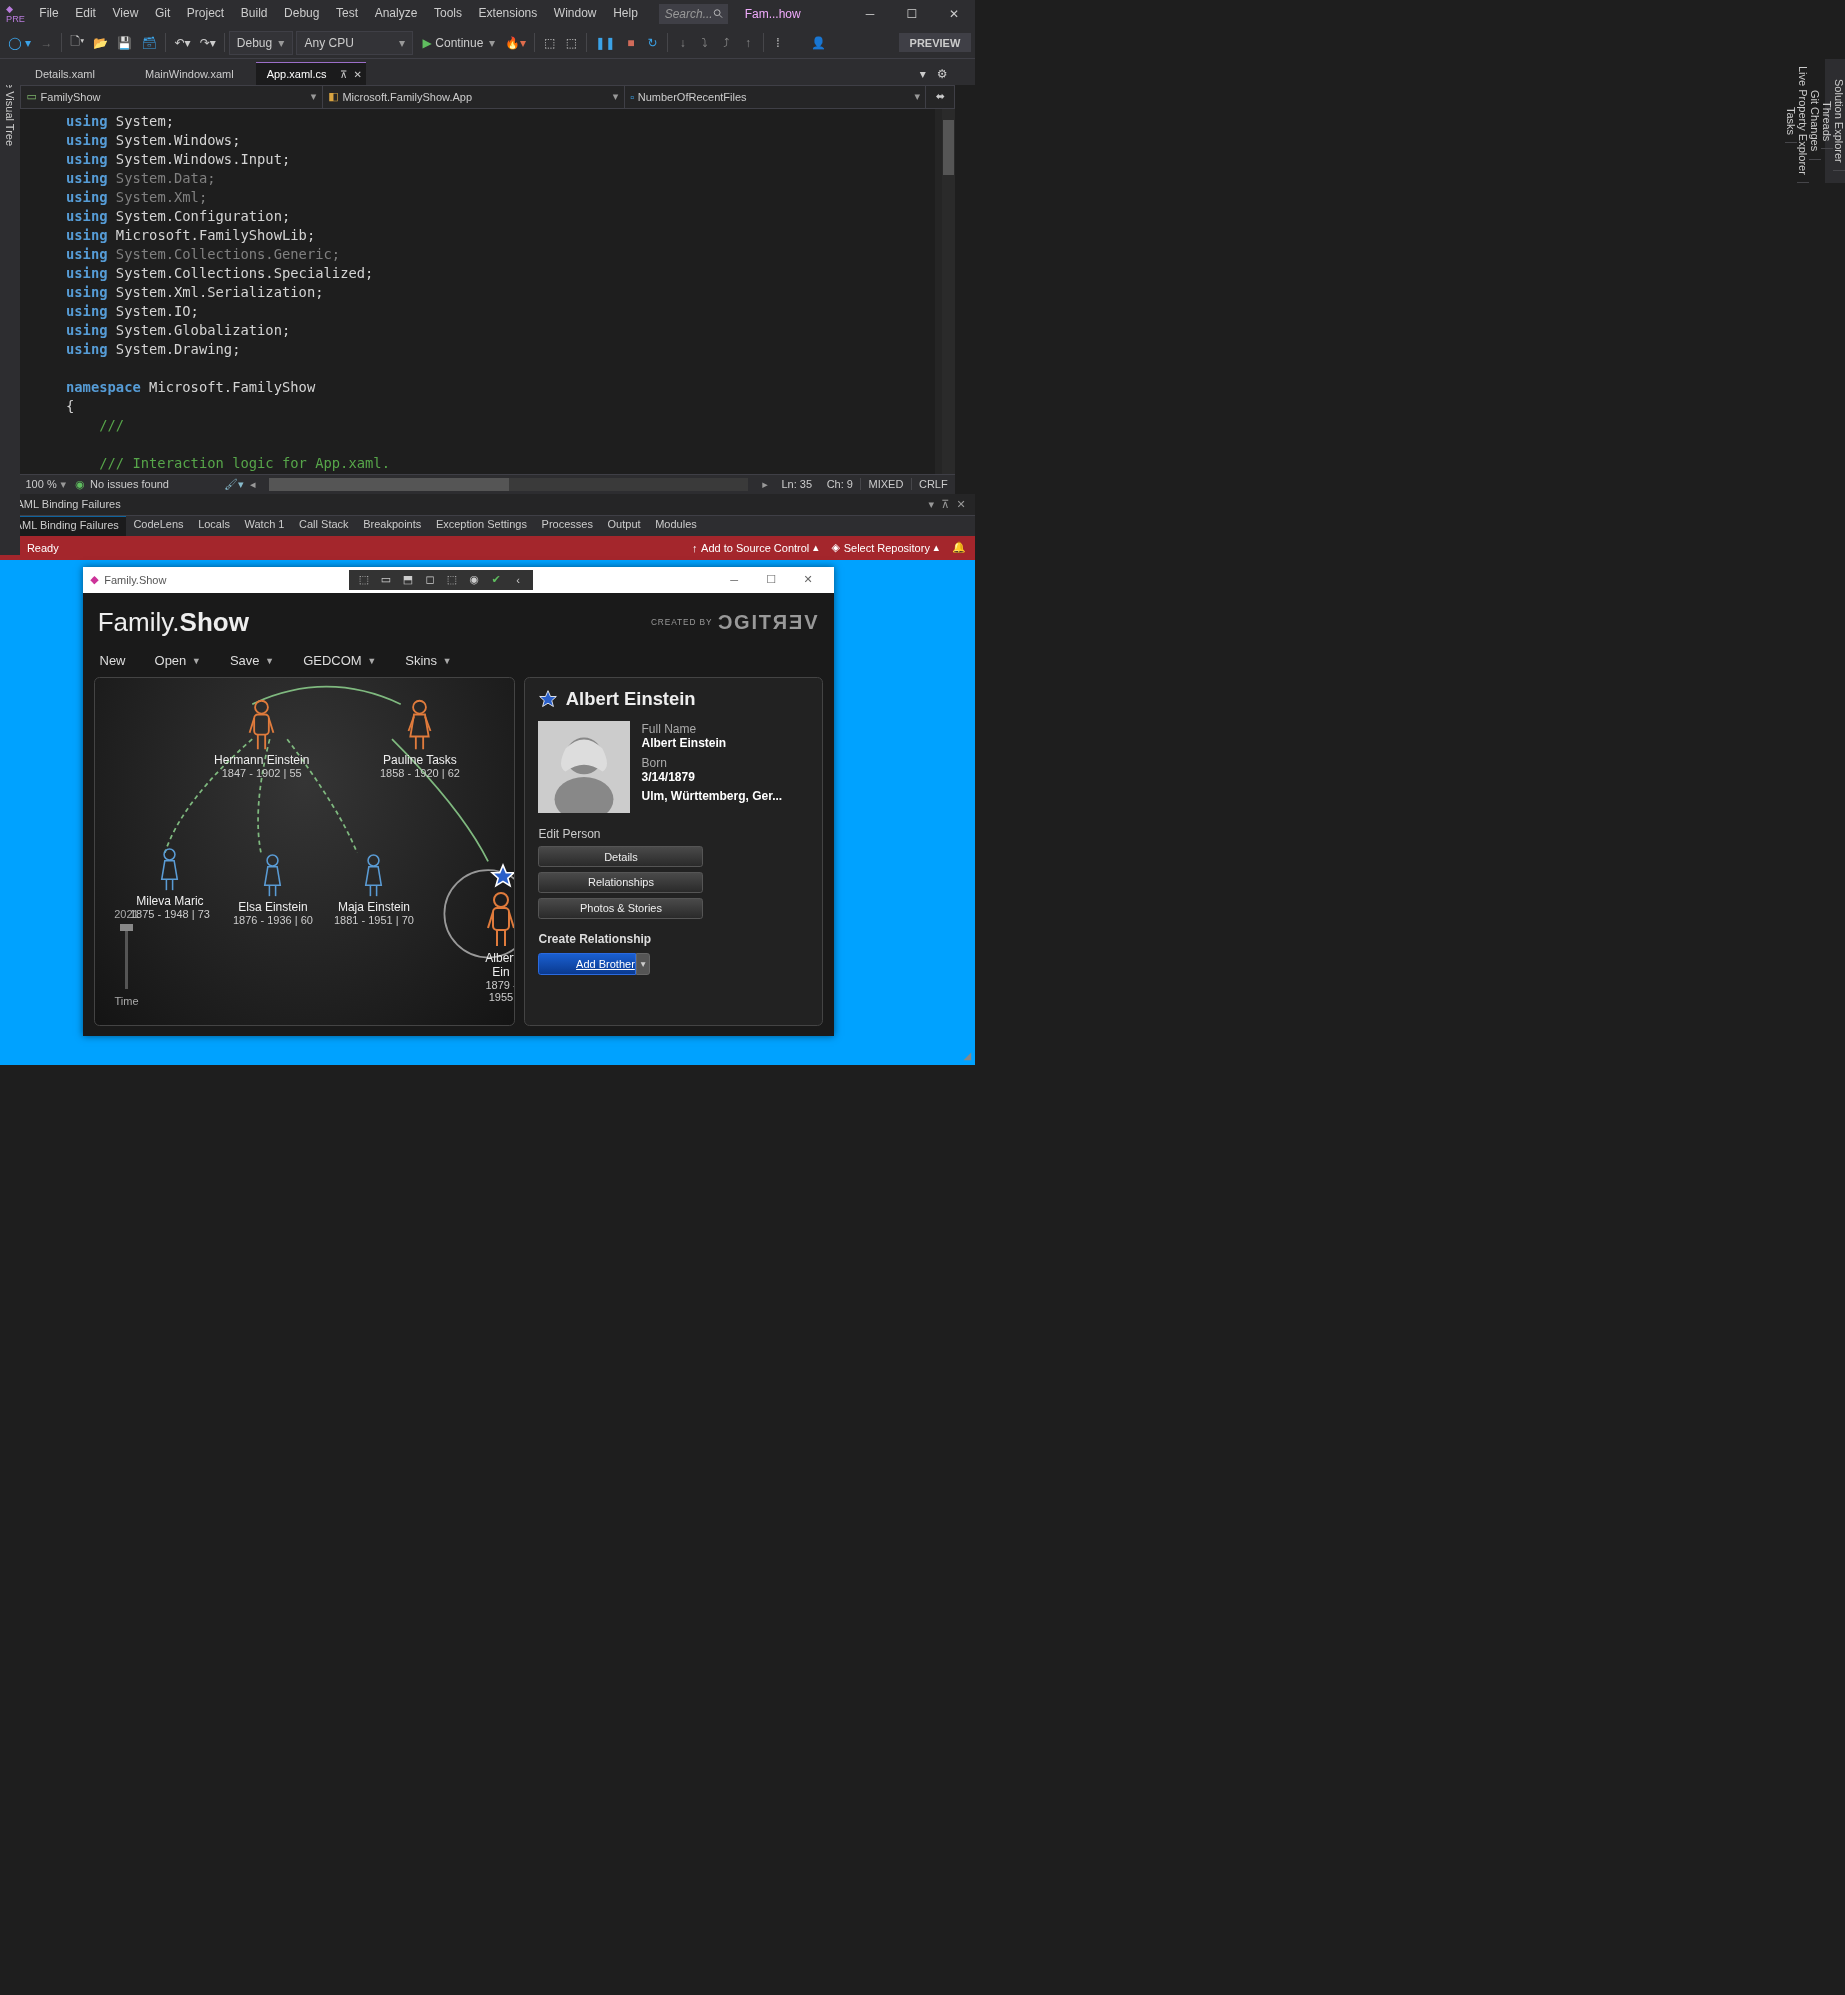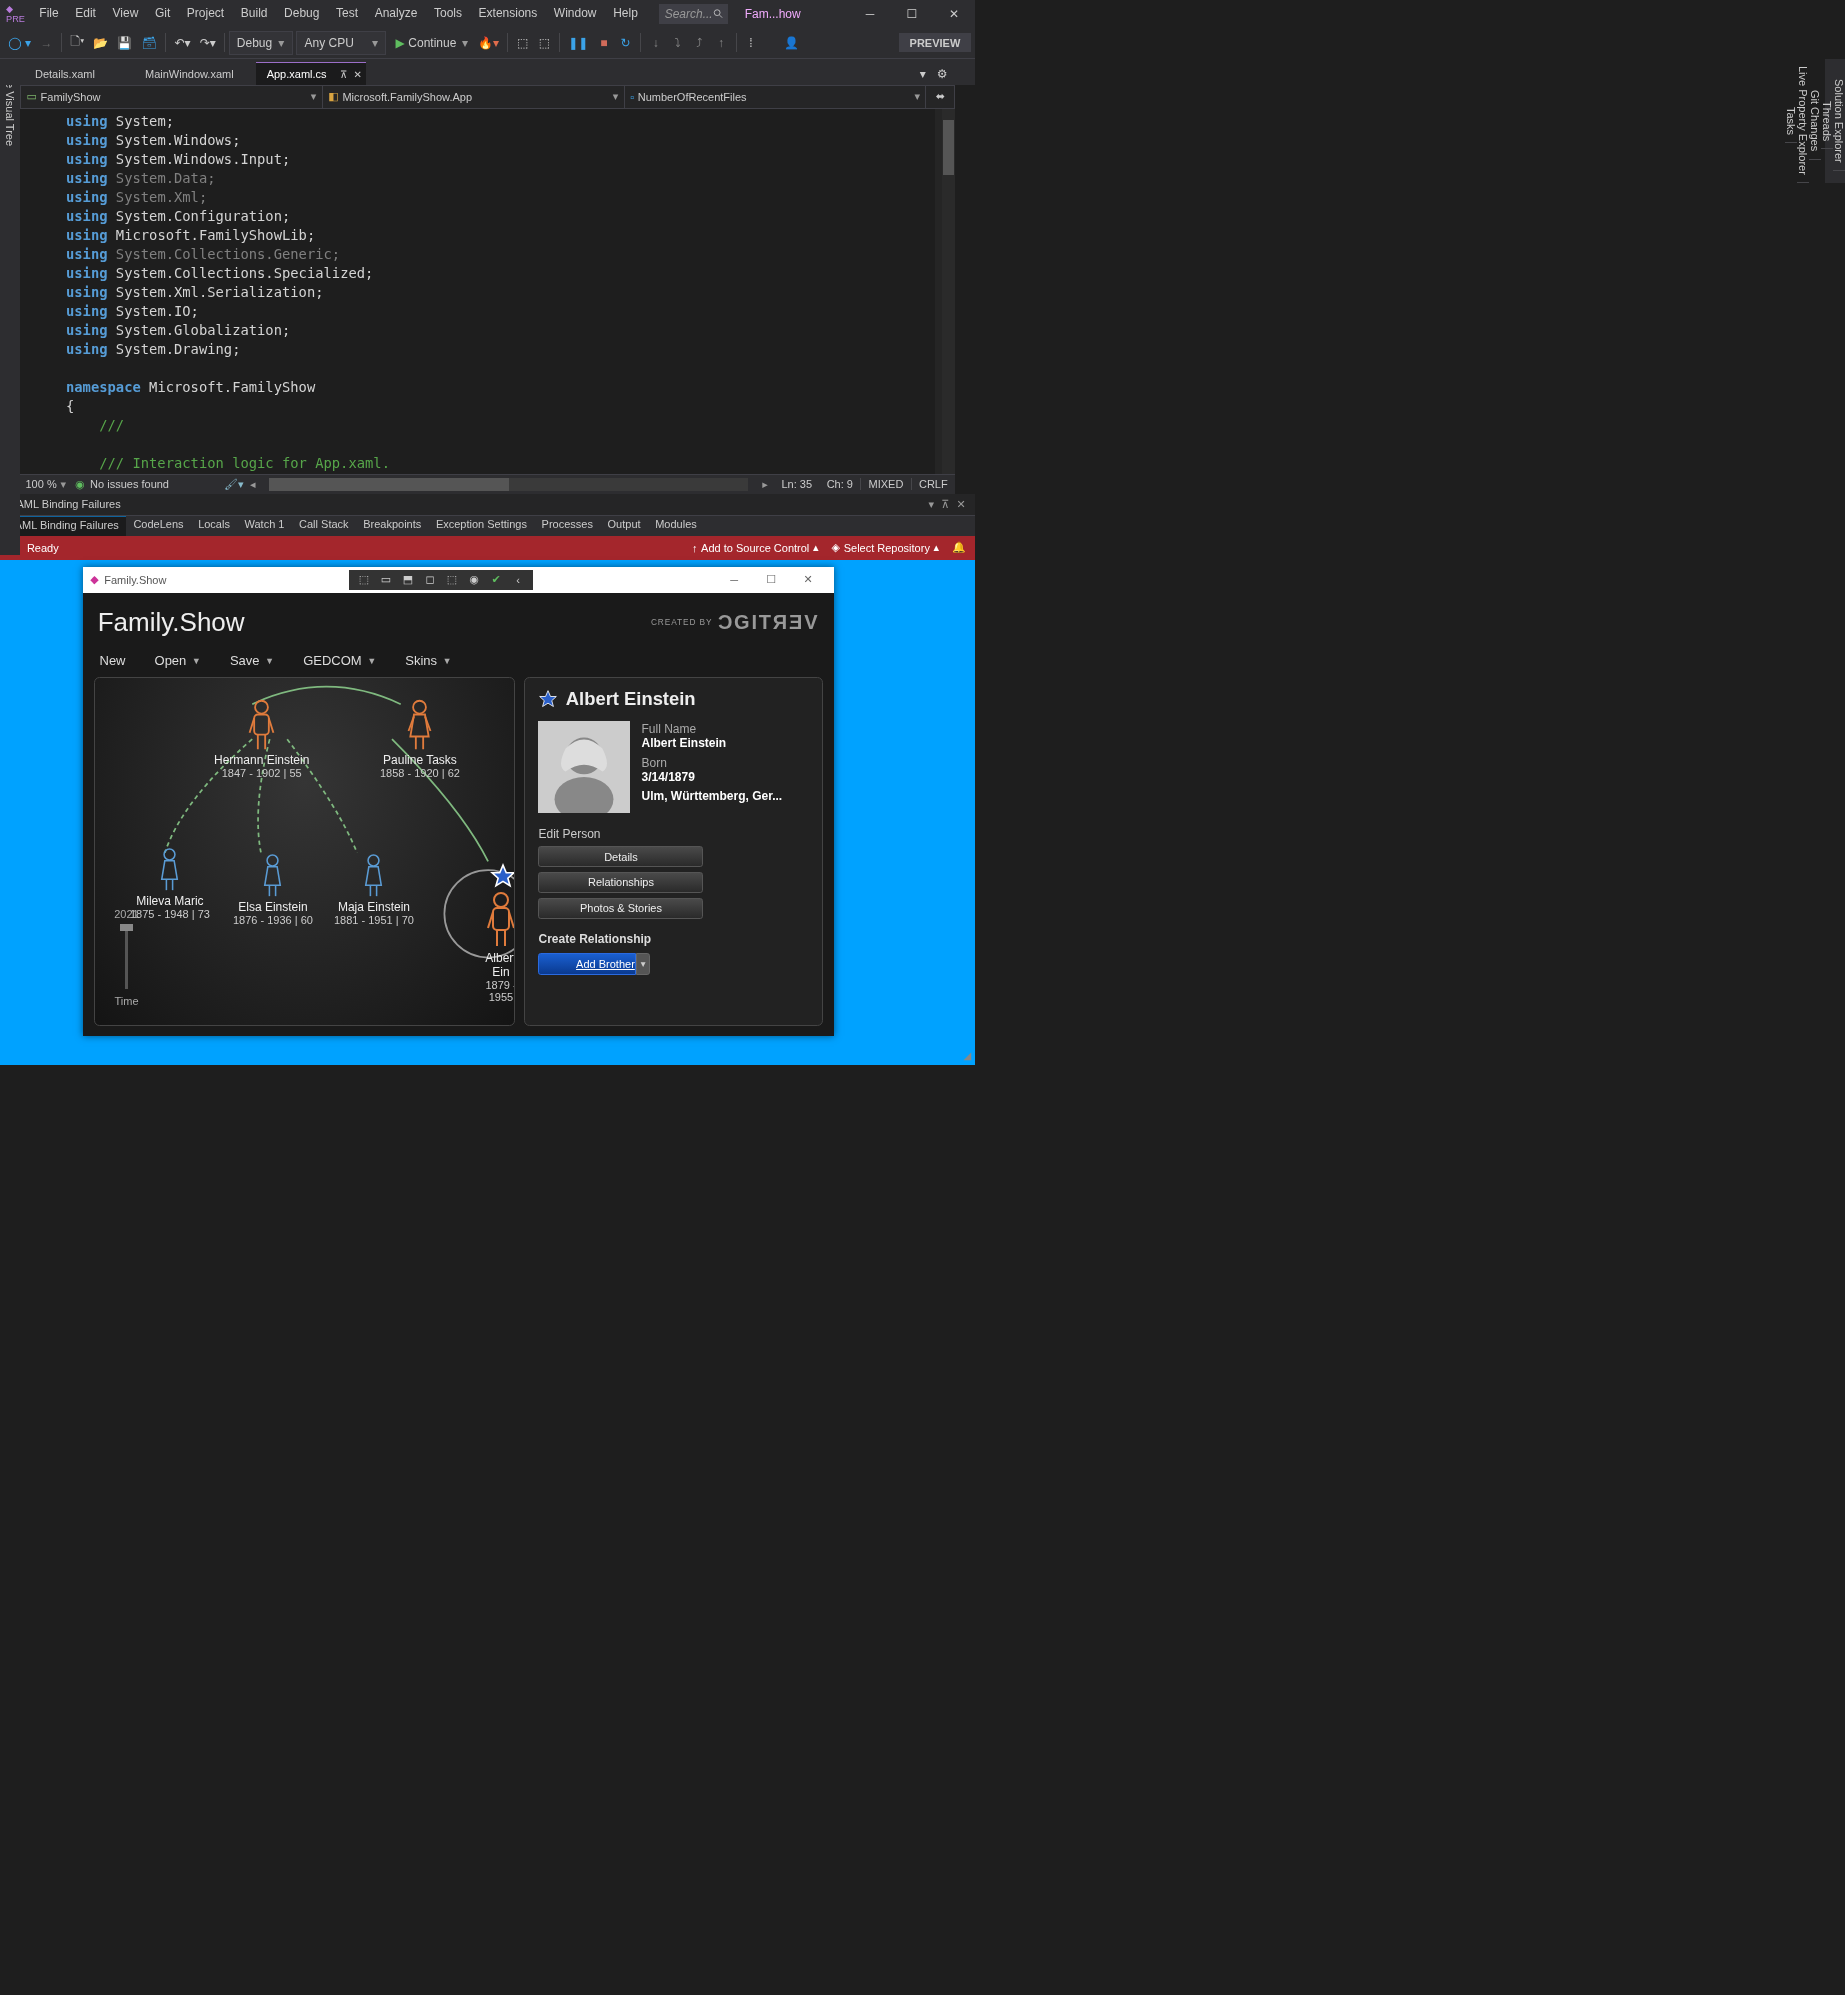--- a/index.html
+++ b/index.html
@@ -79,21 +79,21 @@
 .desktop{background:#00a2ff;height:505px;position:relative;}
 .appwin{position:absolute;left:83px;top:7.3px;width:751px;background:#111;box-shadow:0 0 7.3px rgba(0,0,0,.5);}
 .appwin .atitle{height:26px;background:#fff;display:flex;align-items:center;padding:0 7.3px;font-size:11px;color:#555;}
 .appwin .atitle .dbgbar{margin-left:auto;margin-right:auto;background:#333;display:flex;align-items:center;height:20px;padding:0 3.7px;}
 .appwin .atitle .dbgbar .di{width:22px;height:18.4px;display:flex;align-items:center;justify-content:center;color:#ccc;}
 .appwin .atitle .wbtns{display:flex;}
 .appwin .atitle .wbtn{width:37px;height:26px;display:flex;align-items:center;justify-content:center;color:#666;}
 .appwin .abody{background:#1a1a1a;padding:9.2px 11px;}
 .appwin .abrand{display:flex;align-items:center;padding:5.5px 3.7px;}
 .appwin .abrand .logo{font-size:26px;color:#eee;}
-.appwin .abrand .logo b{font-weight:400;}
+.appwin .abrand .logo b{font-weight:700;}
 .appwin .abrand .created{margin-left:auto;font-size:8.3px;color:#999;letter-spacing:0.9px;margin-right:5.5px;text-align:right;line-height:9.2px;}
 .appwin .abrand .vtg{color:#999;font-size:20px;letter-spacing:1.8px;font-weight:bold;}
 .appwin .amenu{display:flex;gap:29px;padding:9.2px 5.5px;font-size:13px;color:#ddd;}
 .appwin .amenu .am{display:flex;align-items:center;}
 .appwin .amenu .caret{margin-left:5.5px;font-size:9.2px;color:#aaa;}
 .appwin .amain{display:flex;gap:9.2px;}
 .appwin .tree{flex:1.55;border:0.9px solid #444;border-radius:5.5px;background:radial-gradient(ellipse at 50% 30%,#353535,#141414);height:349px;position:relative;overflow:hidden;}
 .appwin .detail{flex:1;border:0.9px solid #444;border-radius:5.5px;background:#222;height:349px;padding:9.2px 13px;}
 .detail .dtitle{display:flex;align-items:center;font-size:18.4px;font-weight:600;color:#eee;margin-bottom:11px;}
 .detail .dtitle svg{margin-right:7.3px;}
@@ -159,21 +159,21 @@
   <div class="tbtn" style="color:#3ba3e8">💾</div>
   <div class="tbtn" style="color:#3ba3e8">🗃</div>
   <div class="sep"></div>
   <div class="tbtn">↶▾</div>
   <div class="tbtn">↷▾</div>
   <div class="sep"></div>
   <div class="combo" style="width:64px">
       <span>Debug</span>
       <span class="caret">▾</span>
     </div>
-  <div class="combo" style="width:90px">
+  <div class="combo" style="width:117px">
       <span>Any CPU</span>
       <span class="caret">▾</span>
     </div>
   <div class="continue">▶ <span style="margin-left:3.7px;color:#ccc">Continue</span> <span style="margin-left:5.5px;color:#999">▾</span></div>
   <div class="tbtn" style="color:#e06c4c">🔥▾</div>
   <div class="sep"></div>
   <div class="tbtn">⬚</div>
   <div class="tbtn">⬚</div>
   <div class="sep"></div>
   <div class="tbtn" style="color:#3ba3e8">❚❚</div>

